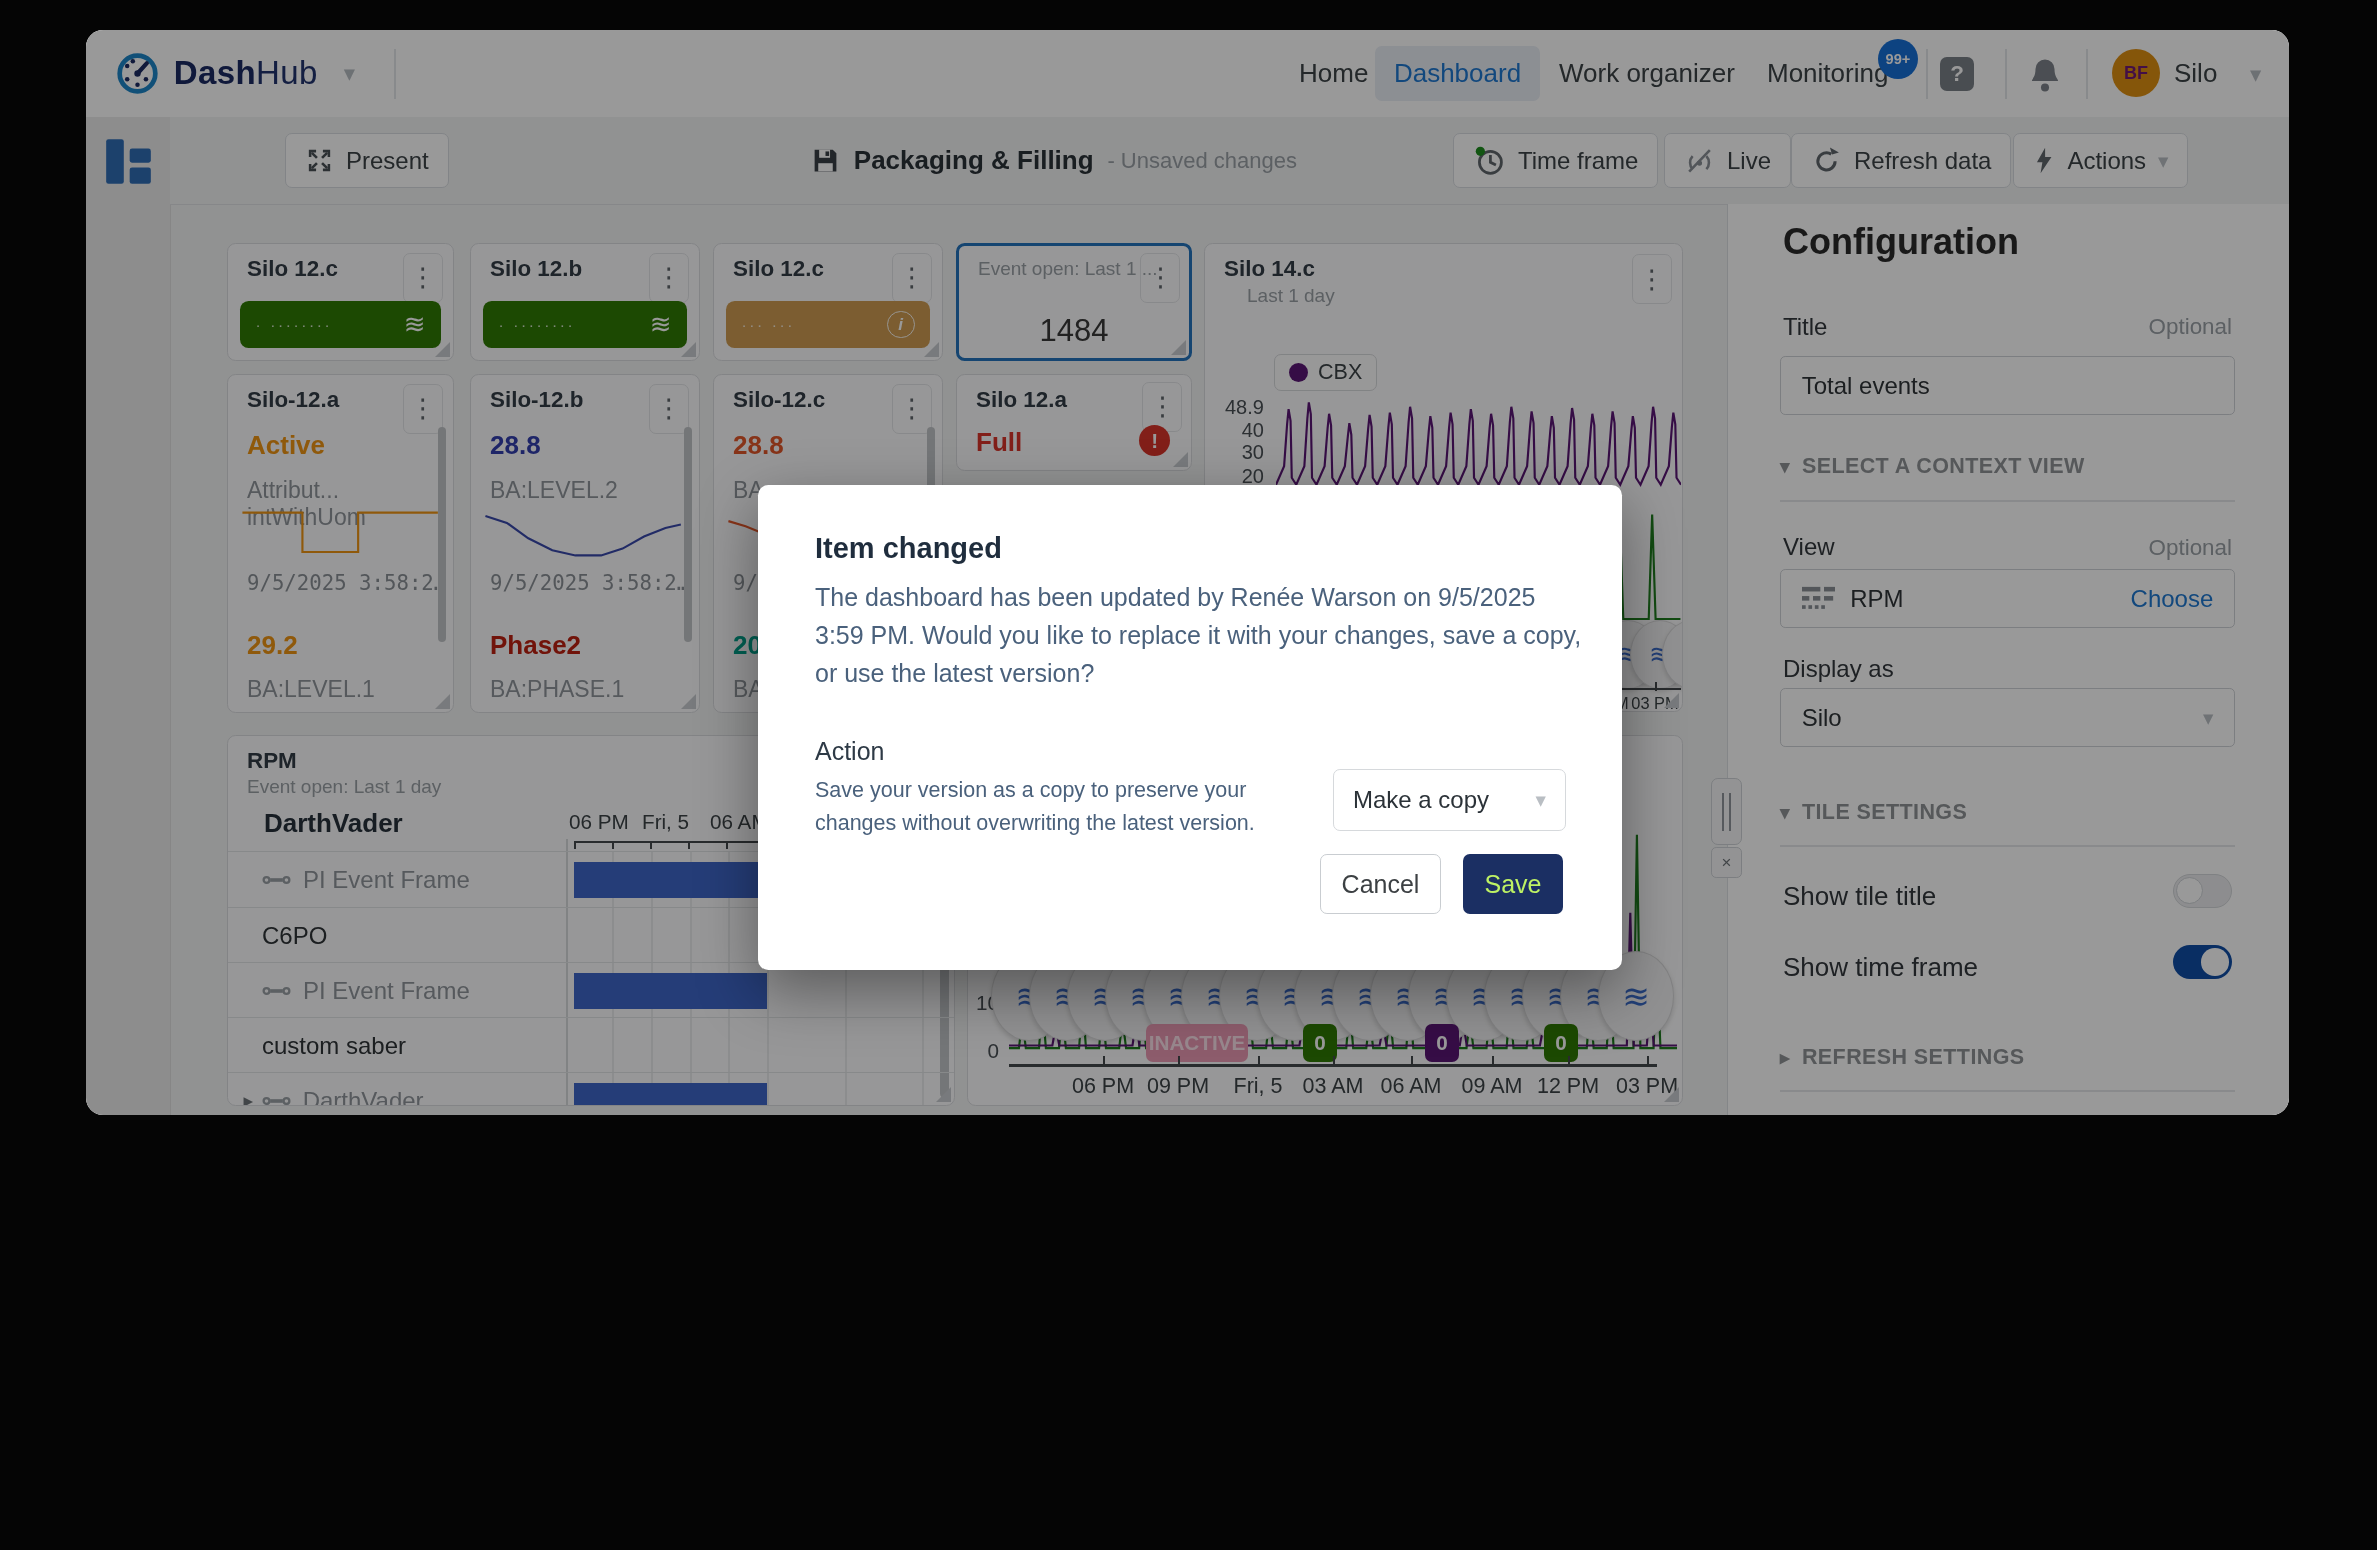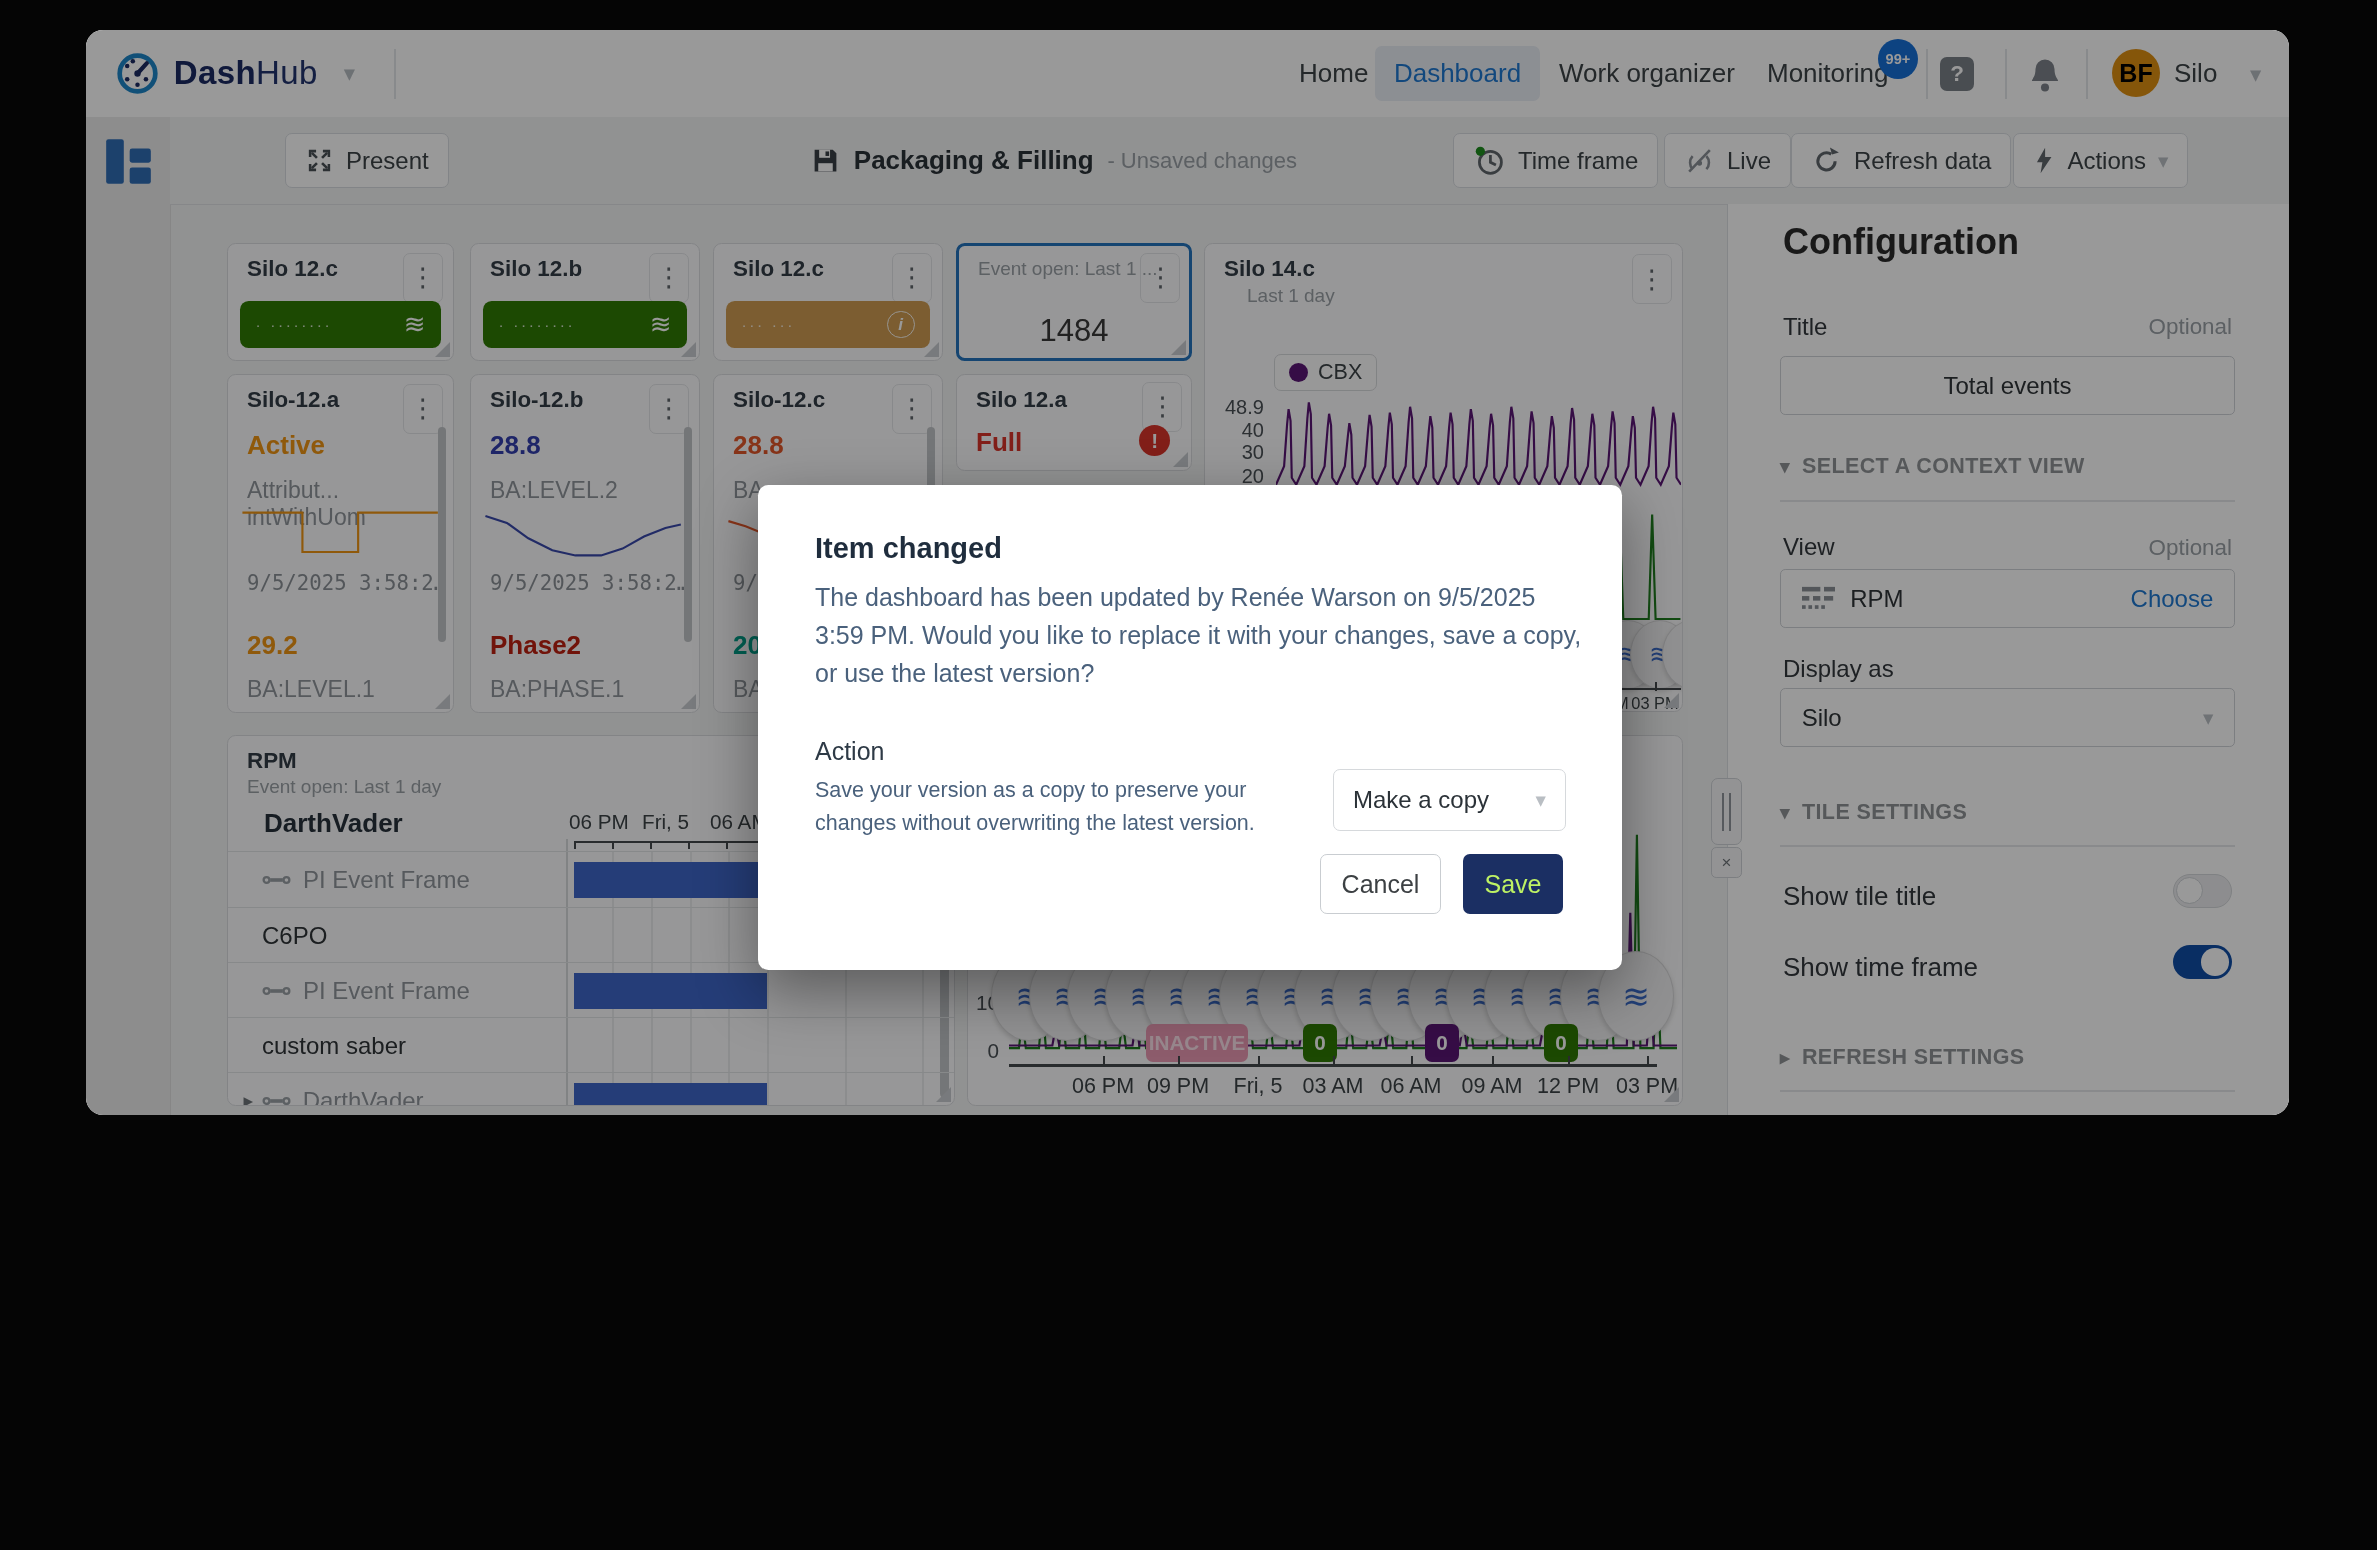--- a/index.html
+++ b/index.html
@@ -15,21 +15,21 @@
   .nav-caret{color:#b6bcc2;font-size:22.4px;margin-left:12px;}
   .nav-item{position:absolute;top:0;height:87px;display:flex;align-items:center;font-size:26px;color:#3c4347;cursor:pointer;}
   .nav-active{position:absolute;left:1289px;top:16.4px;width:165px;height:55px;background:#e9eef5;border-radius:6.9px;
               display:flex;align-items:center;justify-content:center;font-size:26px;color:var(--link-blue);}
   .nav-divider{position:absolute;top:19px;width:1.7px;height:50px;background:#e3e6ea;}
   .badge99{position:absolute;left:1792px;top:8.6px;width:40px;height:40px;border-radius:50%;background:var(--badge-blue);
            color:#fff;font-size:14.6px;font-weight:700;display:flex;align-items:center;justify-content:center;}
   .help-ic{position:absolute;left:1854px;top:27px;width:34px;height:34px;border-radius:6.9px;background:#7a8087;
            color:#fff;font-size:22.4px;font-weight:700;display:flex;align-items:center;justify-content:center;}
   .avatar{position:absolute;left:2026px;top:19px;width:48px;height:48px;border-radius:50%;background:var(--avatar);
-          color:#000000;font-size:25px;font-weight:700;display:flex;align-items:center;justify-content:center;}
+          color:#701a75;font-size:18px;font-weight:700;display:flex;align-items:center;justify-content:center;}
   
   .rail{position:absolute;left:0;top:87px;width:84px;height:1292px;background:#ececec;border-right:1.7px solid #e0e0e0;}
   .toolbar{position:absolute;left:84px;top:87px;width:2119px;height:87px;background:#f2f3f4;border-bottom:1.7px solid #dfe2e5;}
   .tbtn{position:absolute;top:16.4px;height:55px;background:#fff;border:1.7px solid #d9dde1;border-radius:6.9px;
         display:flex;align-items:center;gap:12px;padding:0 19px;font-size:24px;color:#3c4347;box-sizing:border-box;cursor:pointer;}
   .doc-title{position:absolute;left:641px;top:0;height:87px;display:flex;align-items:center;gap:13.8px;}
   .doc-title b{font-size:26px;color:#2b3238;} .doc-title .unsaved{font-size:22px;color:#9aa0a6;}
   
   .tile{position:absolute;background:#fcfcfd;border:1.7px solid #dadde0;border-radius:8.6px;box-sizing:border-box;overflow:hidden;}
   .tile::after{content:"";position:absolute;right:3.4px;bottom:3.4px;border-left:15.5px solid transparent;border-bottom:15.5px solid #c9ccd0;}
@@ -65,21 +65,21 @@
   .g-row{position:absolute;left:0;width:100%;height:55px;border-top:1.7px solid #e2e4e7;display:flex;align-items:center;}
   .g-label{font-size:24px;}
   .g-bar{position:absolute;height:36px;background:var(--bar-blue);top:9.5px;}
   .g-colsep{position:absolute;top:103px;bottom:0;width:1.7px;background:#d7dadd;}
   
   .config{position:absolute;left:1641px;top:174px;width:562px;height:1205px;background:#fff;border-left:1.7px solid #dcdfe3;box-sizing:border-box;}
   .cfg-h{position:absolute;left:55px;top:17px;font-size:36px;font-weight:700;color:#2b2b2b;}
   .cfg-label{position:absolute;left:55px;font-size:24px;color:#33383d;}
   .cfg-opt{position:absolute;right:57px;font-size:22.4px;color:#9aa0a6;}
   .cfg-input{position:absolute;left:52px;width:455px;height:59px;border:1.7px solid #cfd3d7;border-radius:5.2px;background:#fff;
-             box-sizing:border-box;display:flex;align-items:center;padding:0 20.7px;font-size:24px;color:#2f3438;gap:15.5px;justify-content:center;}
+             box-sizing:border-box;display:flex;align-items:center;padding:0 20.7px;font-size:24px;color:#2f3438;gap:15.5px;}
   .cfg-sect{position:absolute;left:52px;font-size:21.5px;font-weight:700;color:#8f9396;letter-spacing:0.4px;display:flex;gap:12px;align-items:center;}
   .cfg-div{position:absolute;left:52px;width:455px;height:1.7px;background:#e4e6e9;}
   .toggle{position:absolute;width:59px;height:34px;border-radius:17px;box-sizing:border-box;cursor:pointer;}
   .tog-off{background:#ebecee;border:1.7px solid #d4d7da;}
   .tog-off .knob{position:absolute;left:1.7px;top:1.7px;width:27.6px;height:27.6px;border-radius:50%;background:#fff;border:1.7px solid #cfd3d7;box-sizing:border-box;}
   .tog-on{background:var(--toggle-on);}
   .tog-on .knob{position:absolute;right:3.4px;top:3.4px;width:27.6px;height:27.6px;border-radius:50%;background:#fff;}
   .handle{position:absolute;left:1625px;top:748px;width:31px;height:67px;background:#f6f6f7;border:1.7px solid #cfd3d7;
           border-radius:6.9px;box-sizing:border-box;display:flex;align-items:center;justify-content:center;gap:5.2px;z-index:5;}
   .handle i{display:block;width:1.7px;height:38px;background:#8f959b;}

